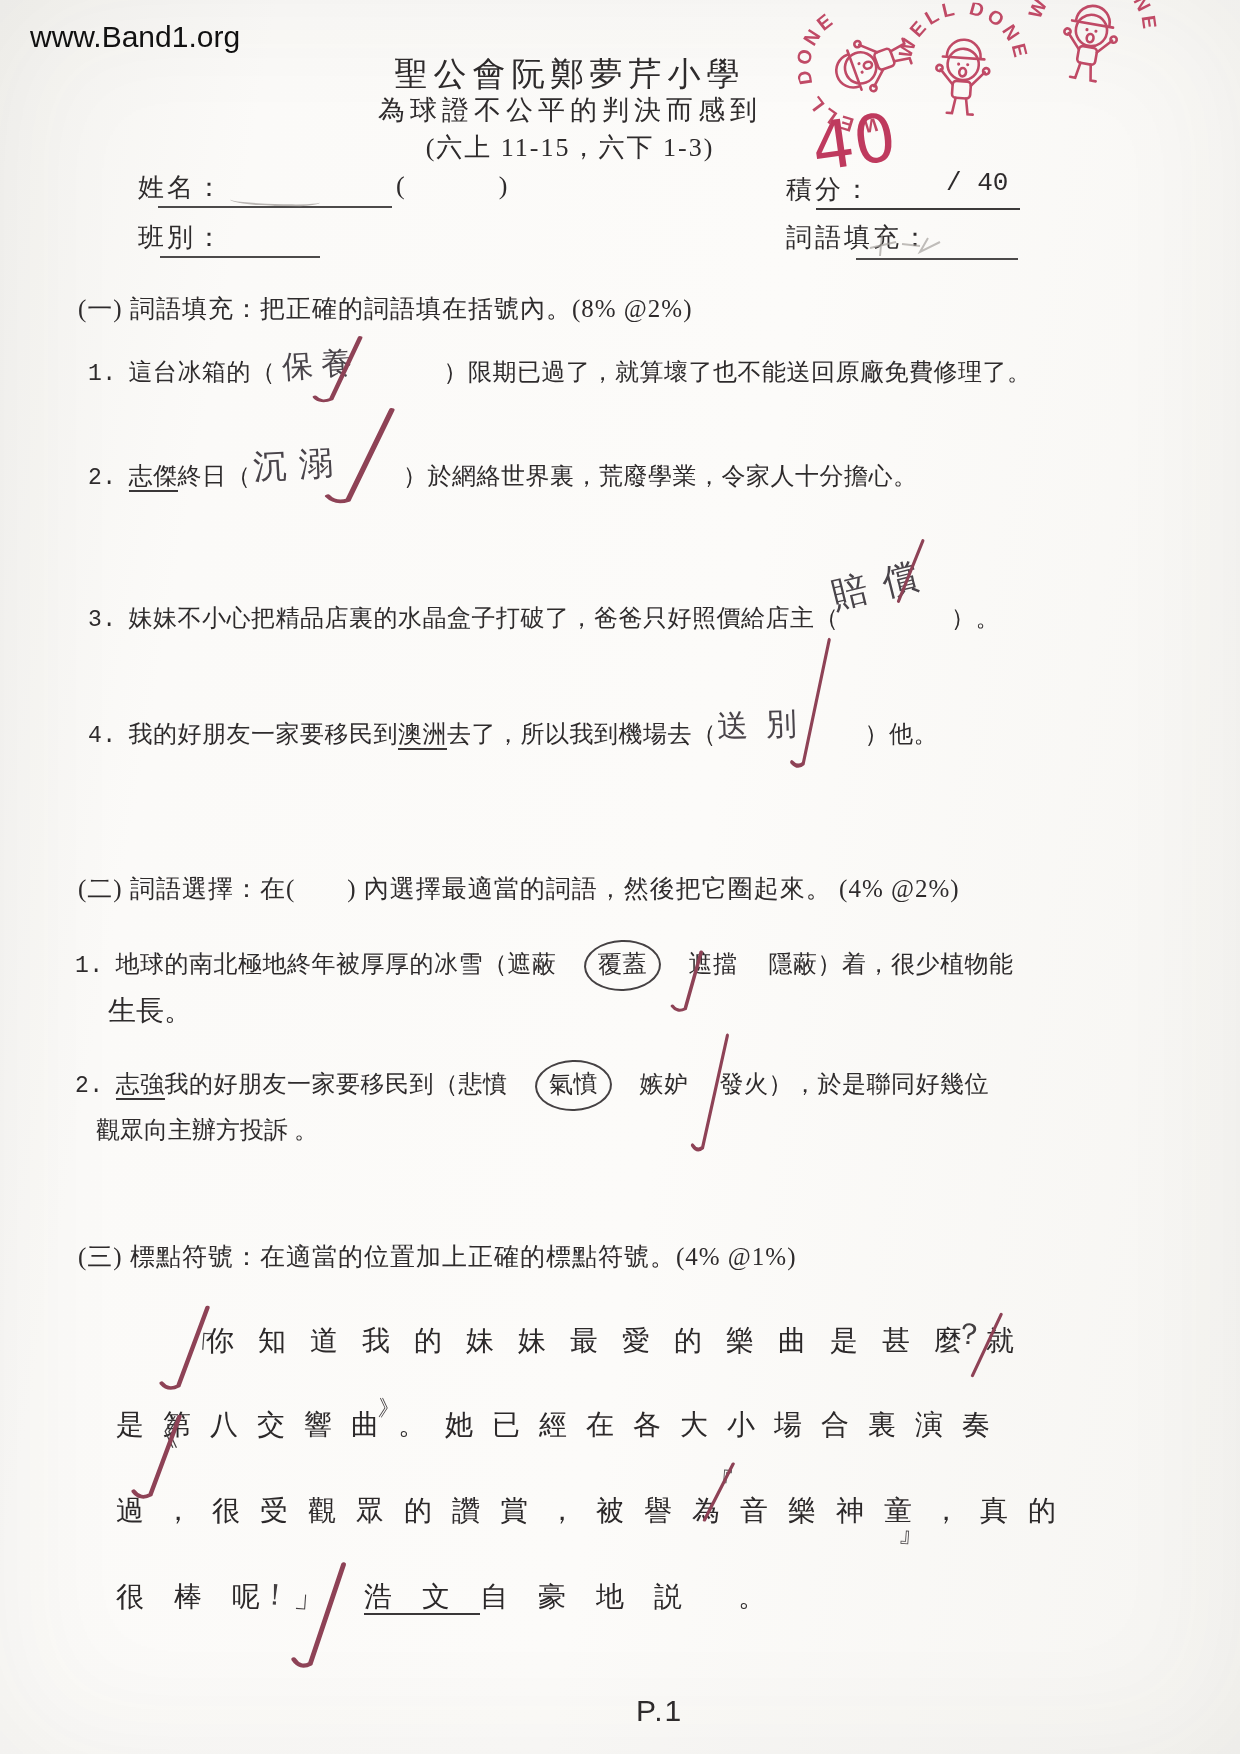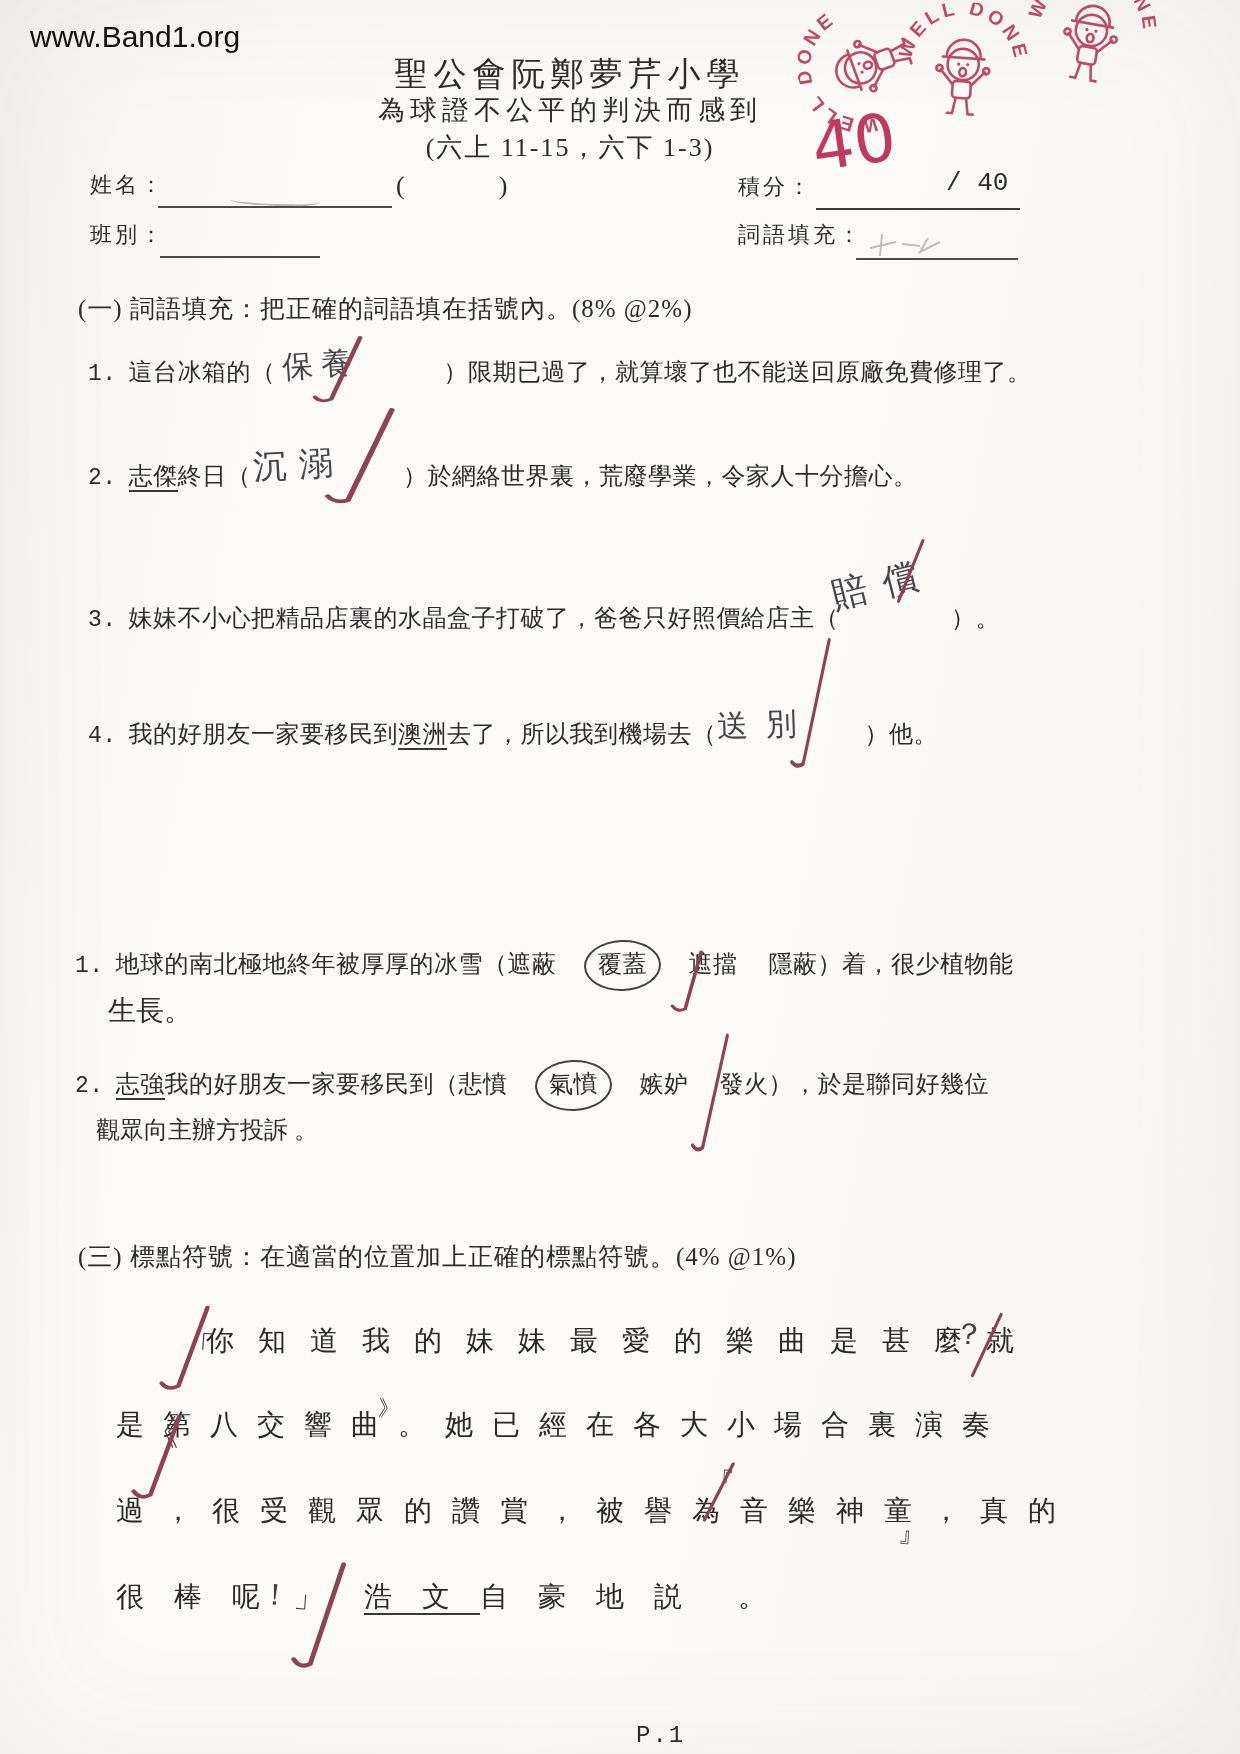--- a/index.html
+++ b/index.html
@@ -17,21 +17,21 @@
   .t-school{left:0;top:52px;width:1140px;text-align:center;font-size:33px;letter-spacing:6px;}
   .t-sub{left:0;top:92px;width:1140px;text-align:center;font-size:27px;letter-spacing:5px;}
   .t-range{left:0;top:130px;width:1140px;text-align:center;font-size:26px;letter-spacing:2px;}
   
   .stamp{width:130px;height:130px;}
   .stamp svg{width:100%;height:100%;}
   .stamp1{left:798px;top:2px;transform:rotate(-110deg);}
   .stamp2{left:898px;top:2px;transform:rotate(4deg);}
   .stamp3{left:1026px;top:-32px;transform:rotate(10deg);}
   
-  .lbl{font-size:22px;letter-spacing:3px;}
+  .lbl{font-size:26px;letter-spacing:3px;margin-left:48px;}
   .name-lbl{left:90px;top:170px;}
   .name-line{left:158px;top:206px;width:234px;height:2px;background:#4c4a4a;}
   .name-smudge{left:230px;top:196px;width:90px;height:8px;border-bottom:2px solid #b9b5b2;border-radius:50%;transform:rotate(2deg);}
   .name-paren{left:396px;top:168px;font-size:26px;letter-spacing:14px;}
   .class-lbl{left:90px;top:220px;}
   .class-line{left:160px;top:256px;width:160px;height:2px;background:#4c4a4a;}
   .score-lbl{left:738px;top:172px;}
   .score-line{left:816px;top:208px;width:204px;height:2px;background:#3c3a3a;}
   .score-hw{left:812px;top:104px;font-size:66px;color:#bf3a5e;transform:rotate(-8deg);font-family:"DejaVu Sans","Liberation Sans",sans-serif;}
   .score-total{left:946px;top:168px;font-size:26px;font-family:"Liberation Mono","DejaVu Sans Mono",monospace;}
@@ -90,21 +90,21 @@
   .ck-q2{left:320px;top:406px;width:78px;height:98px;}
   .ck-q3{left:893px;top:538px;width:34px;height:66px;}
   .ck-q4{left:786px;top:636px;width:48px;height:130px;}
   .ck-s2q1{left:666px;top:948px;width:40px;height:66px;}
   .ck-s2q2{left:686px;top:1032px;width:46px;height:118px;}
   .ck-m0{left:156px;top:1304px;width:56px;height:88px;}
   .ck-m1{left:966px;top:1310px;width:40px;height:70px;}
   .ck-m2{left:128px;top:1412px;width:56px;height:90px;}
   .ck-m4{left:698px;top:1460px;width:40px;height:64px;}
   .ck-m6{left:286px;top:1560px;width:64px;height:108px;}
-  .footer{left:636px;top:1694px;font-size:24px;font-family:Liberation Mono, monospace;letter-spacing:2px;margin-top:28px;}
+  .footer{left:636px;top:1694px;font-size:30px;font-family:Liberation Sans, sans-serif;letter-spacing:2px;}
 </style>
 </head>
 <body>
 
 <div class="page">
 
   <div class="abs watermark">www.Band1.org</div>
 
   <div class="abs t-school">聖公會阮鄭夢芹小學</div>
   <div class="abs t-sub">為球證不公平的判決而感到</div>
@@ -201,20 +201,21 @@
   <div class="abs q q2">
     <span class="qnum">2.</span><span></span><span class="u">志傑</span><span>終日（</span><span class="slot slot-q2"><span class="hw hw-q2">沉溺</span></span><span>）於網絡世界裏，荒廢學業，令家人十分擔心。</span>
   </div>
   <div class="abs q q3">
     <span class="qnum">3.</span><span>妹妹不小心把精品店裏的水晶盒子打破了，爸爸只好照價給店主（</span><span class="u"></span><span></span><span class="slot slot-q3"><span class="hw hw-q3">賠償</span></span><span>）。</span>
   </div>
   <div class="abs q q4">
     <span class="qnum">4.</span><span>我的好朋友一家要移民到</span><span class="u">澳洲</span><span>去了，所以我到機場去（</span><span class="slot slot-q4"><span class="hw hw-q4">送別</span></span><span>）他。</span>
   </div>
 
+  <div class="abs sec-h s2h">(二) 詞語選擇：在(　　) 內選擇最適當的詞語，然後把它圈起來。 (4% @2%)</div>
 
   <div class="abs s2q s2q1">
     <span class="qnum">1.</span><span class="u"></span><span>地球的南北極地終年被厚厚的冰雪（遮蔽　</span><span class="circle-wrap"><span>覆蓋</span></span><span>　遮擋　 隱蔽）着，很少植物能</span>
   </div>
   <div class="abs s2q1b">生長。</div>
 
   <div class="abs s2q s2q2">
     <span class="qnum">2.</span><span class="u">志強</span><span>我的好朋友一家要移民到（悲憤　</span><span class="circle-wrap"><span>氣憤</span></span><span>　嫉妒　 發火），於是聯同好幾位</span>
   </div>
   <div class="abs s2q2b">觀眾向主辦方投訴 。</div>

